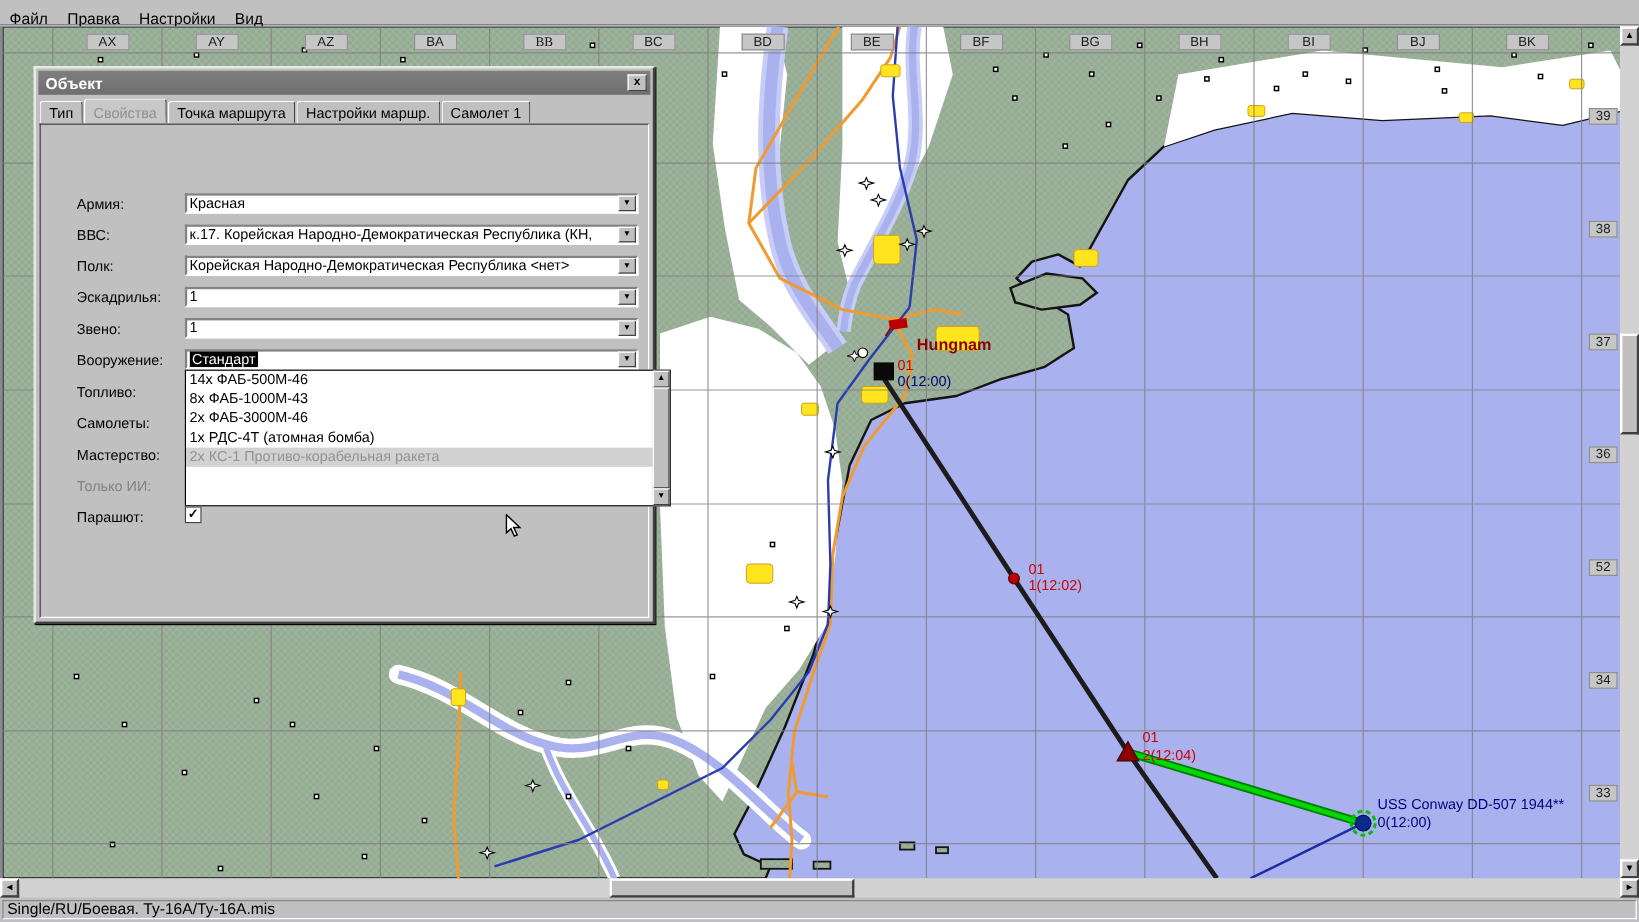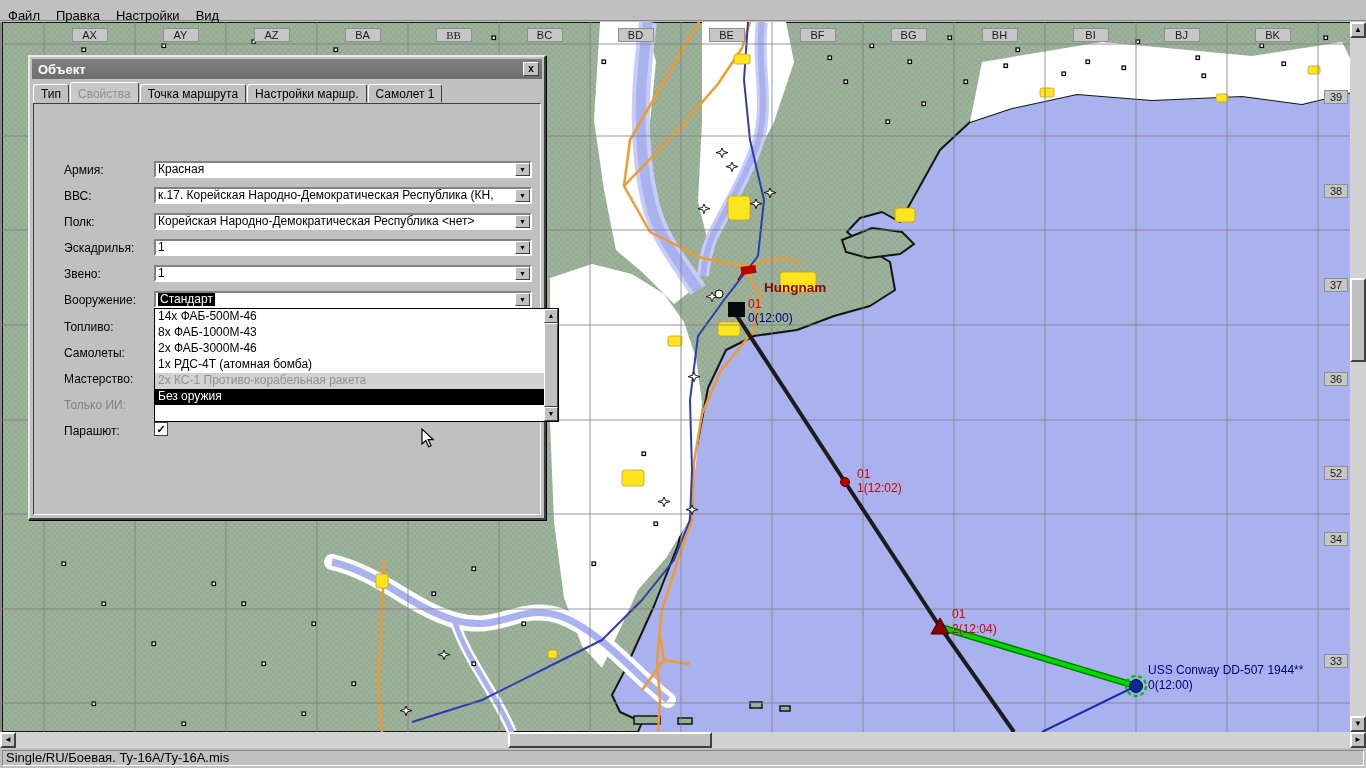--- a/index.html
+++ b/index.html
@@ -304,21 +304,21 @@
       <div class="chip colchip" style="left: 1070.5px;">BI</div>
       <div class="chip colchip" style="left: 1161.5px;">BJ</div>
       <div class="chip colchip" style="left: 1252.5px;">BK</div>
     </div>
   <div id="rowchips">
       <div class="chip rowchip" style="top: 68px;">39</div>
       <div class="chip rowchip" style="top: 162px;">38</div>
       <div class="chip rowchip" style="top: 256px;">37</div>
       <div class="chip rowchip" style="top: 350px;">36</div>
       <div class="chip rowchip" style="top: 444px;">52</div>
-      <div class="chip rowchip" style="top: 510px;">34</div>
+      <div class="chip rowchip" style="top: 538px;">34</div>
       <div class="chip rowchip" style="top: 632px;">33</div>
     </div>
 </div>
 
 <div id="vscroll" class="sb-track">
   <div class="sb-btn" style="top:0">▲</div>
   <div class="sb-thumb" style="left:0; top:256px; width:16px; height:84px"></div>
   <div class="sb-btn" style="bottom:0">▼</div>
 </div>
 <div id="hscroll" class="sb-track">
@@ -382,21 +382,20 @@
       <span class="cbtn">▼</span>
     </div>
 
     <div id="weapon-list">
       <div id="weapon-items">
           <div class="list-item">14х ФАБ-500М-46</div>
           <div class="list-item">8х ФАБ-1000М-43</div>
           <div class="list-item">2х ФАБ-3000М-46</div>
           <div class="list-item">1х РДС-4Т (атомная бомба)</div>
           <div class="list-item disabled">2х КС-1 Противо-корабельная ракета</div>
-          <div class="list-item selected">Без оружия</div>
         </div>
       <div id="list-scroll">
         <div class="lsb-btn" style="top:0">▲</div>
         <div id="list-thumb"></div>
         <div class="lsb-btn" style="bottom:0">▼</div>
       </div>
     </div>
 
     <div id="parachute-box">✓</div>
   </div>

